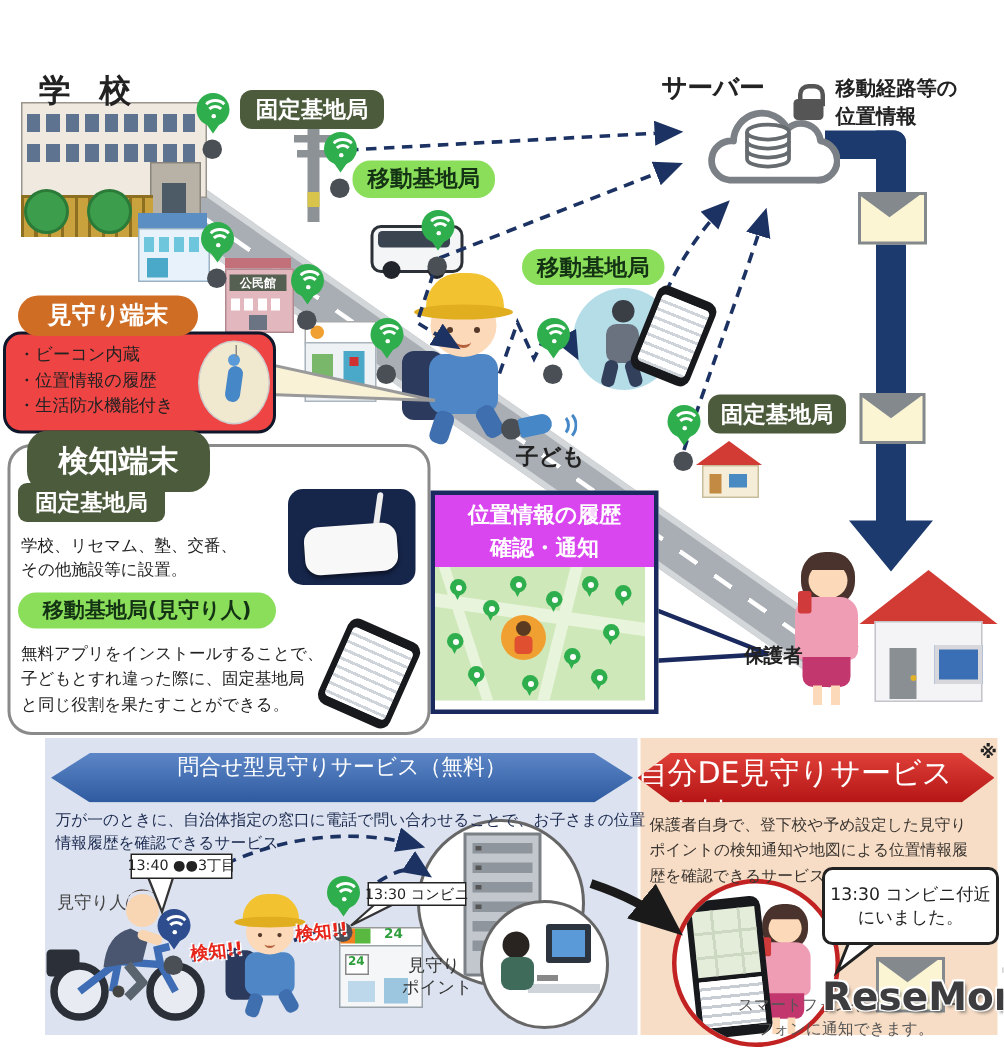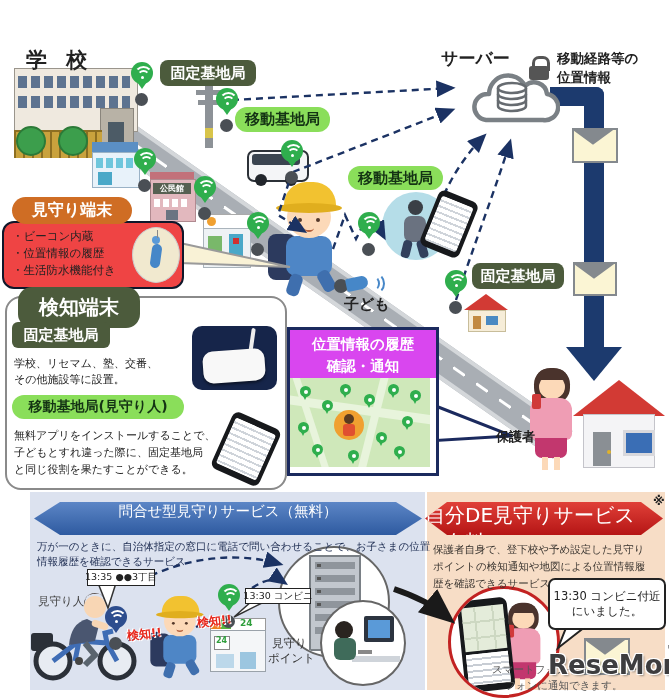--- a/index.html
+++ b/index.html
@@ -372,21 +372,21 @@
   </div>
   <div class="banner red" style="left:425px;top:502px;width:238px;height:33px;font-size:20px">
     <span>自分DE見守りサービス（有料）</span>
   </div>
   <div class="t" style="left:653px;top:494px;font-size:12px;font-weight:bold;z-index:9">※</div>
 
   <div class="t" style="left:37px;top:555px;font-size:10.5px;color:#1c2b50;z-index:7">情報履歴を確認できるサービス</div>
   <div class="t" style="left:37px;top:540px;font-size:10.5px;color:#1c2b50;z-index:7">万が一のときに、自治体指定の窓口に電話で問い合わせることで、お子さまの位置</div>
 
   <div class="tagbox" style="left:87px;top:569px;width:66px;height:15px">
-    <span>13:35 ●●3丁目</span>
+    <span>13:40 ●●3丁目</span>
   </div>
   <div class="tagbox" style="left:245px;top:588px;width:64px;height:14px">
     <span>13:30 コンビニ</span>
   </div>
 
   <div class="t" style="left:38px;top:594px;font-size:11.5px;color:#444;z-index:7">見守り人</div>
 
   <div class="abs" style="left:25px;top:585px;width:115px;height:100px;z-index:3">
     <svg width="115" height="100" viewBox="0 0 115 100">
       <rect x="6" y="48" width="22" height="18" rx="3" fill="#2b3038"></rect>
@@ -427,21 +427,21 @@
   <div class="detect" style="left:197px;top:613px;transform:rotate(-6deg)">検知!!</div>
   <div class="pin" style="left:218px;top:584px;z-index:4">
     <div class="head">
         <i class="w3"></i>
         <i class="w2"></i>
         <i class="wd"></i>
       </div>
       <div class="gdot"></div>
   </div>
 
-  <div class="abs" style="left:208px;top:616px;width:58px;height:56px;z-index:3">
+  <div class="abs" style="left:224px;top:616px;width:58px;height:56px;z-index:3">
     <div class="abs" style="left:2px;top:2px;width:54px;height:12px;background:#fff;border:1px solid #999"></div>
     <div class="abs" style="left:3px;top:3px;width:20px;height:10px;background:linear-gradient(90deg,#f08020 0 50%,#58b840 50% 100%)"></div>
     <div class="t" style="left:32px;top:2px;font-size:9px;font-weight:bold;color:#2f9e3c">24</div>
     <div class="abs" style="left:2px;top:14px;width:54px;height:40px;background:#f4f6f8;border:1px solid #9aa2aa"></div>
     <div class="abs" style="left:6px;top:20px;width:14px;height:12px;background:#fff;border:1px solid #888"></div>
     <div class="t" style="left:8px;top:20px;font-size:8px;font-weight:bold;color:#2f9e3c">24</div>
     <div class="abs" style="left:8px;top:38px;width:18px;height:14px;background:#bcd8ea"></div>
     <div class="abs" style="left:32px;top:36px;width:16px;height:17px;background:#9cc6e0"></div>
   </div>
   <div class="t" style="left:272px;top:636px;font-size:11.5px;color:#333;z-index:7">見守り</div>

